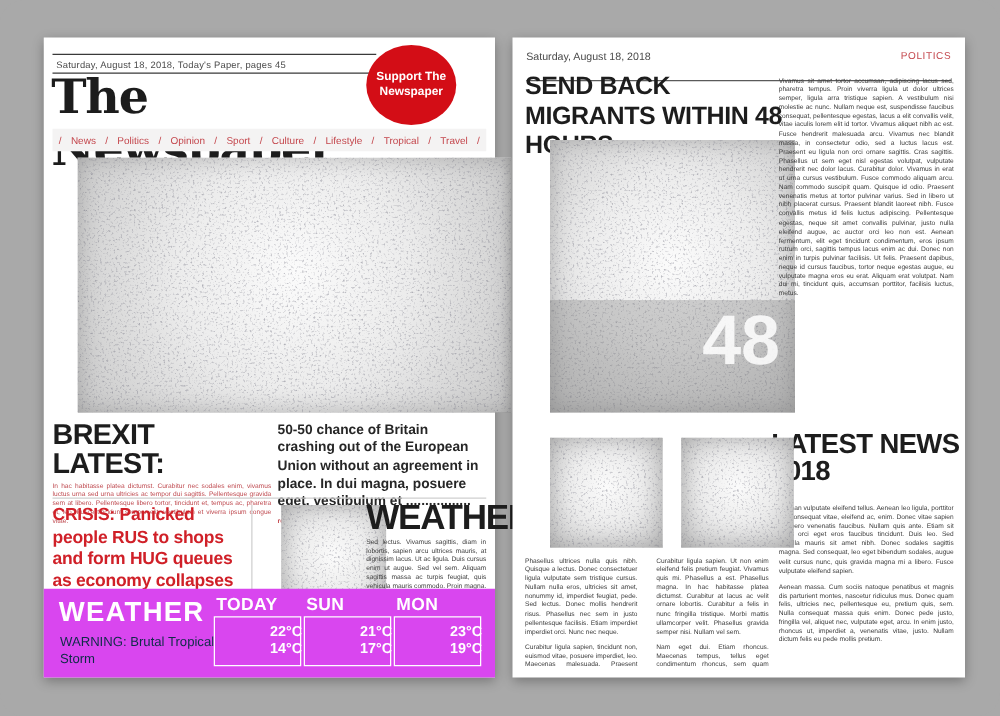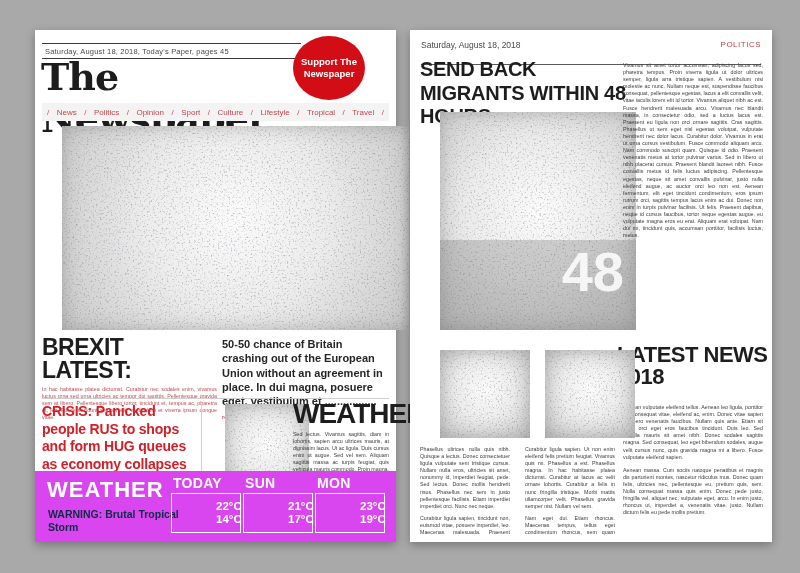--- a/index.html
+++ b/index.html
@@ -53,21 +53,21 @@
   .crisis .t5{margin-top:3px;}
   .vdiv{left:166px;top:374px;height:92px;border-left:1px solid #cfcfcf;}
   .crisis-img{left:170px;top:374px;width:84px;height:90px;}
   .putin{left:258px;top:370px;width:96px;}
   .putin-hl{font-size:28px;letter-spacing:-1px;line-height:1;}
   .putin .t5{margin-top:3px;}
 
   
   .weather{left:0;top:441px;width:361px;height:71px;background:#d946ef;}
   .w-title{position:absolute;left:12px;top:6px;color:#fff;font-weight:bold;font-size:22px;letter-spacing:1px;}
-  .w-warn{position:absolute;left:13px;top:37px;width:135px;color:#0e2c47;font-weight:bold;font-size:10.5px;line-height:1.25;}
+  .w-warn{position:absolute;left:13px;top:37px;width:135px;color:#0e2c47;font-weight:normal;font-size:10.5px;line-height:1.25;}
   .fcast-wrap{position:absolute;left:136px;top:4px;display:flex;}
   .fc{width:70px;margin-right:2px;}
   .fc-day{color:#fff;font-weight:bold;font-size:14px;margin:0 0 2px 2px;letter-spacing:.3px;}
   .fc-box{height:38px;border:1.5px solid #fff;display:flex;align-items:center;justify-content:space-between;
           padding:0 4px;box-sizing:content-box;gap:40px;}
   .fc-temps{color:#fff;font-weight:bold;font-size:11.5px;line-height:1.15;text-align:right;}
 
   
   .r-headline{left:10px;top:28px;width:212px;font-size:20px;font-weight:bold;color:#1d1d1d;
               line-height:1.18;letter-spacing:-.3px;}

